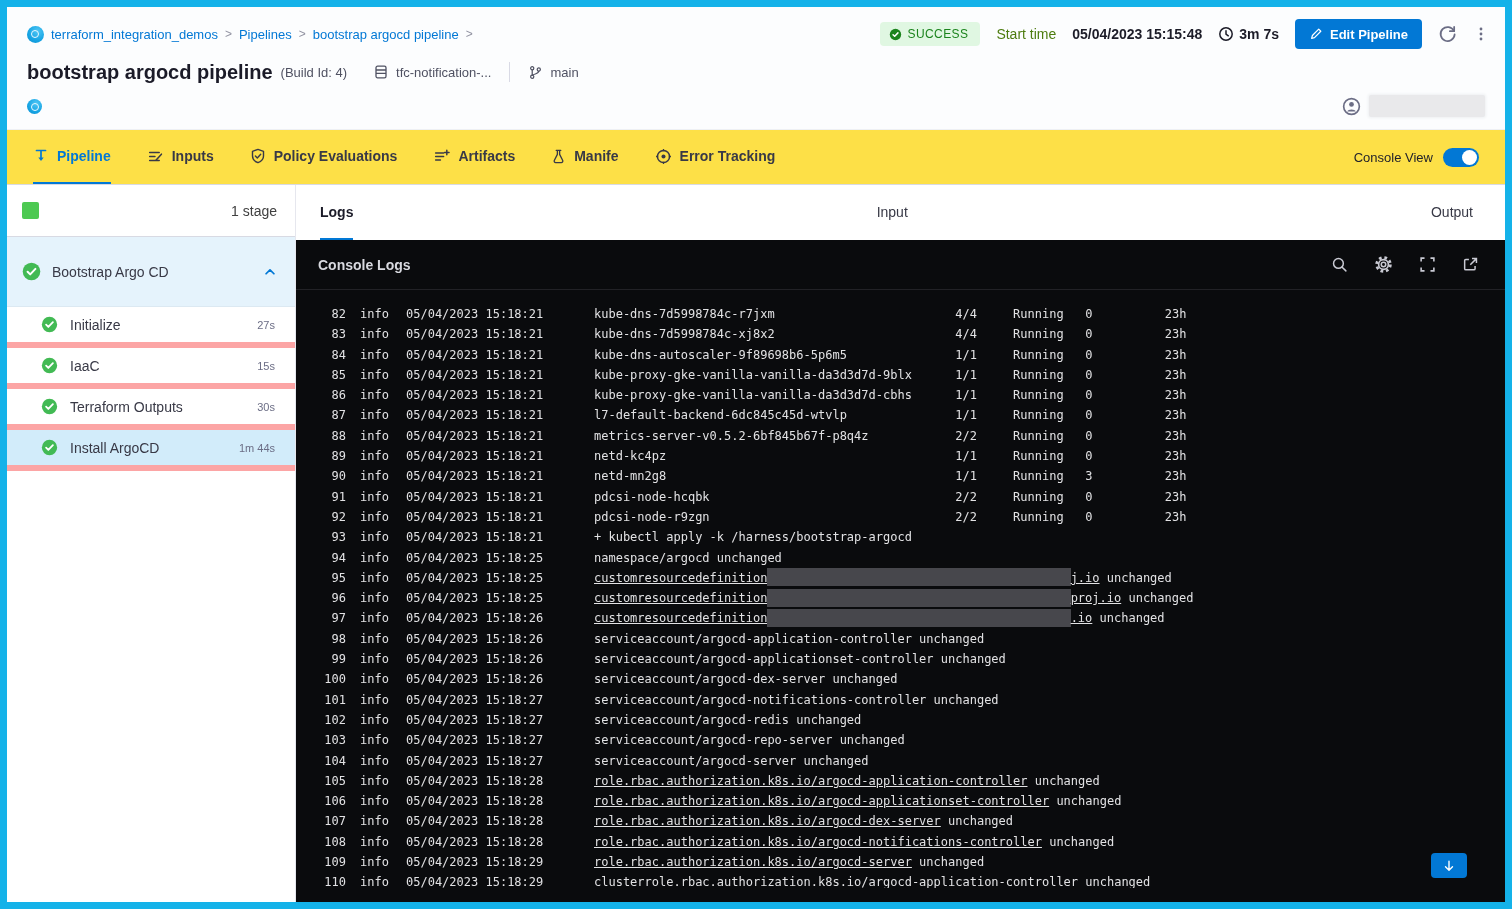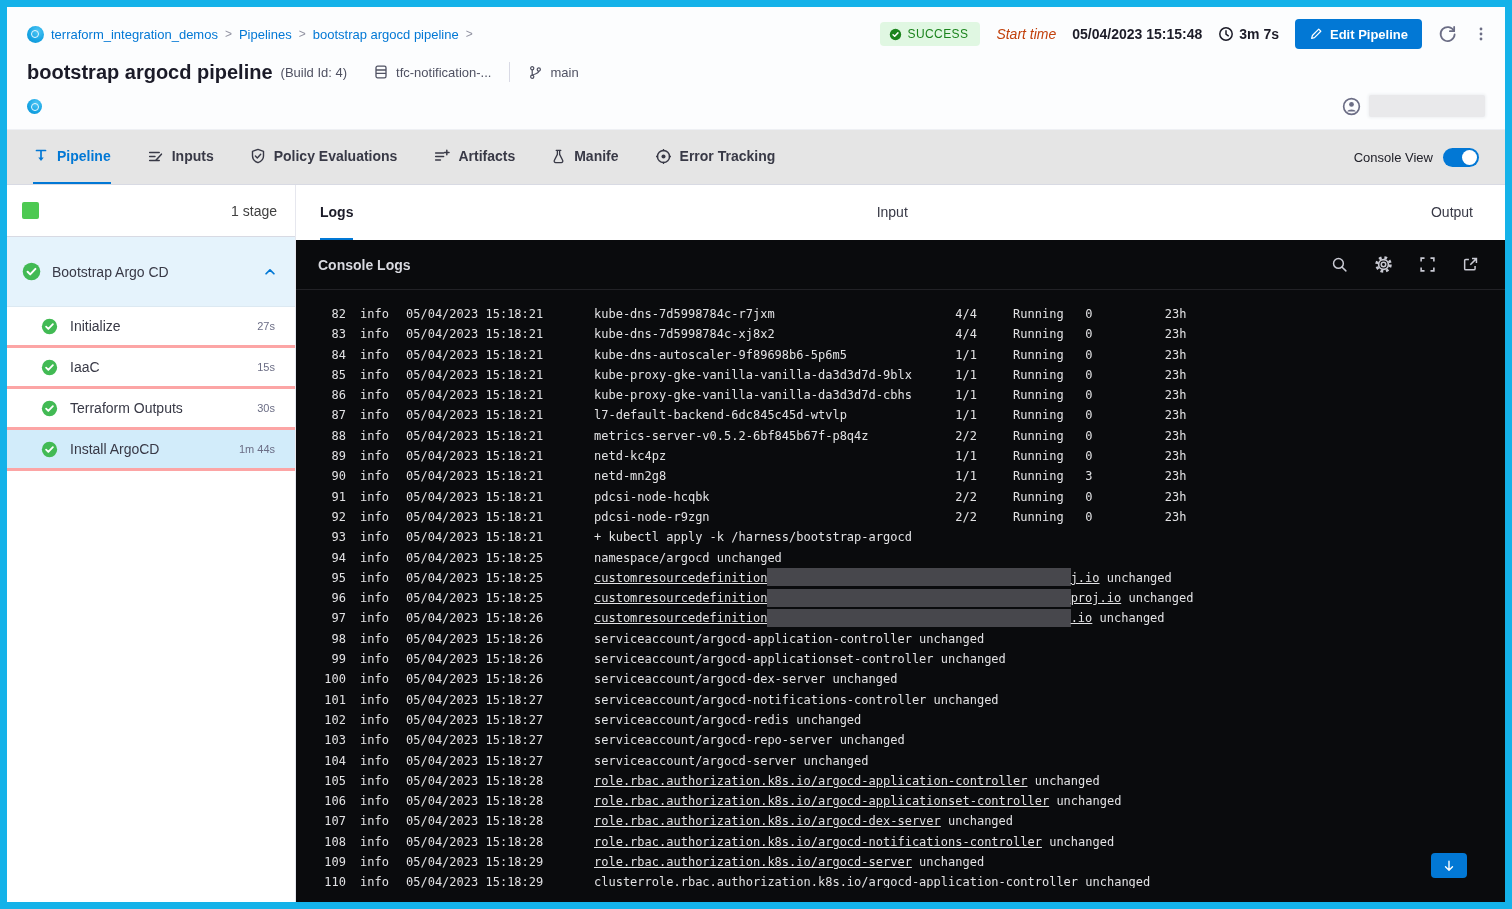--- a/index.html
+++ b/index.html
@@ -16,42 +16,42 @@
   .crumb-sep { color:#9293a2; font-size:12px; }
   .logo-dot { width:17px; height:17px; border-radius:50%;
               background:radial-gradient(circle at 62% 30%, #4fc6f4 0%, #18a6e5 55%, #0b8fd0 100%);
               position:relative; flex:0 0 auto; }
   .logo-dot::after { content:""; position:absolute; left:4px; top:4px; width:6px; height:6px;
               border:1.6px solid #eaf8ff; border-radius:50%; }
   .hdr-right { margin-left:auto; display:flex; align-items:center; gap:16px; }
   .badge-success { display:flex; align-items:center; gap:6px; background:#e0f7e2;
               color:#1b841d; font-size:12px; font-weight:normal; letter-spacing:.4px;
               padding:5px 12px 5px 9px; border-radius:4px; }
-  .starttime-label { color:#c2410c; font-size:14px;font-style:italic; }
+  .starttime-label { color:#4d7c0f; font-size:14px; }
   .starttime-value { color:#1c1c28; font-size:14px; font-weight:bold; }
   .duration { display:flex; align-items:center; gap:5px; color:#1c1c28; font-size:14px; font-weight:bold; }
   .btn-primary { display:flex; align-items:center; gap:7px; background:#0278d5; color:#fff;
               font-size:13px; font-weight:bold; height:30px; padding:0 14px; border:none;
               border-radius:4px; cursor:pointer; }
   .icon-btn { background:none; border:none; cursor:pointer; color:#6b6d85;
               display:flex; align-items:center; }
   .row2 { position:absolute; top:48px; left:20px; height:34px; display:flex; align-items:center; }
   .page-title { font-size:20px; font-weight:bold; color:#1b1b28; }
   .build-id { font-size:13px; color:#4f5162; margin-left:8px; }
   .meta { display:flex; align-items:center; gap:7px; color:#4f5162; font-size:13px; margin-left:26px; }
   .vdiv { width:1px; height:20px; background:#d9dae5; margin:0 18px; }
   .row3 { position:absolute; top:86px; left:20px; right:20px; height:26px;
           display:flex; align-items:center; }
   .logo-dot.small { width:15px; height:15px; }
   .avatar-zone { margin-left:auto; display:flex; align-items:center; gap:8px; }
   .redacted-box { width:116px; height:22px; background:#e9e9eb; border-radius:2px;
           box-shadow:0 0 3px 1px #eef0f2; }
 
   
-  .tabbar { position:absolute; top:122px; left:0; right:0; height:56px; background:#e5e5e5;
+  .tabbar { position:absolute; top:122px; left:0; right:0; height:56px; background:#fde047;
             border-top:1px solid #eef0f4; border-bottom:1px solid #d8dae3;
             display:flex; align-items:stretch; padding-left:26px; }
   .tab { display:flex; align-items:center; gap:8px; font-size:14px; font-weight:bold;
          color:#383946; margin-right:36px; border-bottom:2px solid transparent; cursor:pointer; }
   .tab.active { color:#0278d5; border-bottom-color:#0278d5; }
   .tab svg { display:block; }
   .consoleview { margin-left:auto; display:flex; align-items:center; gap:10px;
                  padding-right:26px; font-size:13px; color:#22222a; }
   .toggle { width:36px; height:19px; border-radius:10px; background:#0278d5;
             position:relative; cursor:pointer; }
@@ -64,21 +64,21 @@
   .stage-head { height:52px; border-bottom:1px solid #d8dae3; display:flex;
              align-items:center; padding:0 18px 0 15px; }
   .green-square { width:17px; height:17px; background:#4dc952; border-radius:2px; }
   .stage-count { margin-left:auto; color:#404040; font-size:14px; }
   .stage-row { height:70px; background:#e5f3fc; display:flex; align-items:center;
              padding:0 18px 0 15px; gap:11px; cursor:pointer; border-bottom:1px solid #dce9f2; }
   .stage-name { font-size:14px; color:#383946; }
   .stage-chevron { margin-left:auto; display:flex; }
   .steps { }
   .step { height:41px; display:flex; align-items:center; gap:12px;
-          padding:0 20px 0 34px; border-bottom:3px solid #fca5a5; cursor:pointer; background:#fff; }
+          padding:0 20px 0 34px; border-bottom:6px solid #fca5a5; cursor:pointer; background:#fff; }
   .step.selected { background:#d2ecfa; }
   .step-name { font-size:14px; color:#383946; white-space:nowrap; overflow:hidden;
           text-overflow:ellipsis; }
   .step-time { margin-left:auto; font-size:11px; color:#6b6d85; flex:0 0 auto; }
 
   
   .content { position:absolute; top:178px; left:289px; right:0; bottom:0; }
   .logtabs { height:55px; background:#fff; display:flex; align-items:stretch; padding-left:24px;justify-content:space-between; }
   .logtab { display:flex; align-items:center; font-size:14px; color:#383946;
             margin-right:32px; border-bottom:2px solid transparent; cursor:pointer; }

